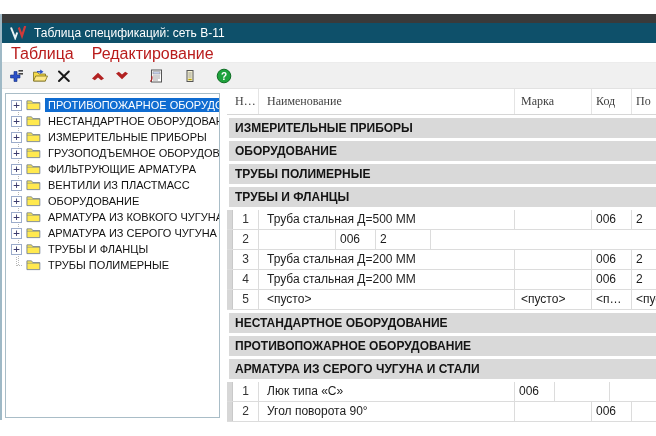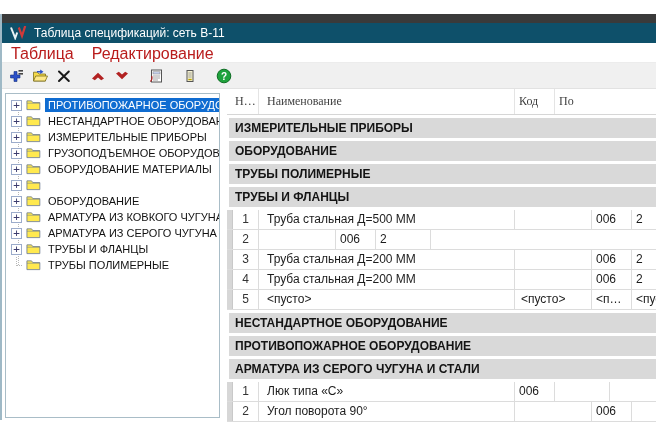--- a/index.html
+++ b/index.html
@@ -201,30 +201,31 @@
             <span class="tree-label">ГРУЗОПОДЪЕМНОЕ ОБОРУДОВАНИЕ</span>
           </div>
           <div class="tree-item">
             <span class="expander">+</span>
             <span class="tree-folder">
               <svg viewBox="0 0 16 13">
                 <path d="M1 11.5V2h5l1.4 1.9H15v7.6z" fill="#ffe94f" stroke="#6b7b94" stroke-width="0.9"></path>
                 <path d="M1 4.6h14" stroke="#6b7b94" stroke-width="0.6"></path>
               </svg>
             </span>
-            <span class="tree-label">ОБОРУДОВАНИЕ МАТЕРИАЛЫ</span>
-          </div>
-          <div class="tree-item">
-            <span class="expander">+</span>
-            <span class="tree-folder">
-              <svg viewBox="0 0 16 13">
-                <path d="M1 11.5V2h5l1.4 1.9H15v7.6z" fill="#ffe94f" stroke="#6b7b94" stroke-width="0.9"></path>
-                <path d="M1 4.6h14" stroke="#6b7b94" stroke-width="0.6"></path>
-              </svg>
-            </span>
+            <span class="tree-label">ФИЛЬТРУЮЩИЕ АРМАТУРА</span>
+          </div>
+          <div class="tree-item">
+            <span class="expander">+</span>
+            <span class="tree-folder">
+              <svg viewBox="0 0 16 13">
+                <path d="M1 11.5V2h5l1.4 1.9H15v7.6z" fill="#ffe94f" stroke="#6b7b94" stroke-width="0.9"></path>
+                <path d="M1 4.6h14" stroke="#6b7b94" stroke-width="0.6"></path>
+              </svg>
+            </span>
+            <span class="tree-label">ВЕНТИЛИ ИЗ ПЛАСТМАСС</span>
           </div>
           <div class="tree-item">
             <span class="expander">+</span>
             <span class="tree-folder">
               <svg viewBox="0 0 16 13">
                 <path d="M1 11.5V2h5l1.4 1.9H15v7.6z" fill="#ffe94f" stroke="#6b7b94" stroke-width="0.9"></path>
                 <path d="M1 4.6h14" stroke="#6b7b94" stroke-width="0.6"></path>
               </svg>
             </span>
             <span class="tree-label">ОБОРУДОВАНИЕ</span>
@@ -268,20 +269,21 @@
               </svg>
             </span>
             <span class="tree-label">ТРУБЫ ПОЛИМЕРНЫЕ</span>
           </div>
         </div>
 
       <div class="table-panel">
         <div class="thead">
             <div class="th col-num">Но...</div>
             <div class="th col-name">Наименование</div>
+            <div class="th col-marka">Марка</div>
             <div class="th col-kod">Код</div>
             <div class="th col-poz">По</div>
           </div>
         <div class="tbody">
             <div class="row-group">ИЗМЕРИТЕЛЬНЫЕ ПРИБОРЫ</div>
             <div class="row-group">ОБОРУДОВАНИЕ</div>
             <div class="row-group">ТРУБЫ ПОЛИМЕРНЫЕ</div>
             <div class="row-group">ТРУБЫ И ФЛАНЦЫ</div>
             <div class="row-data">
               <span class="row-strip"></span>

